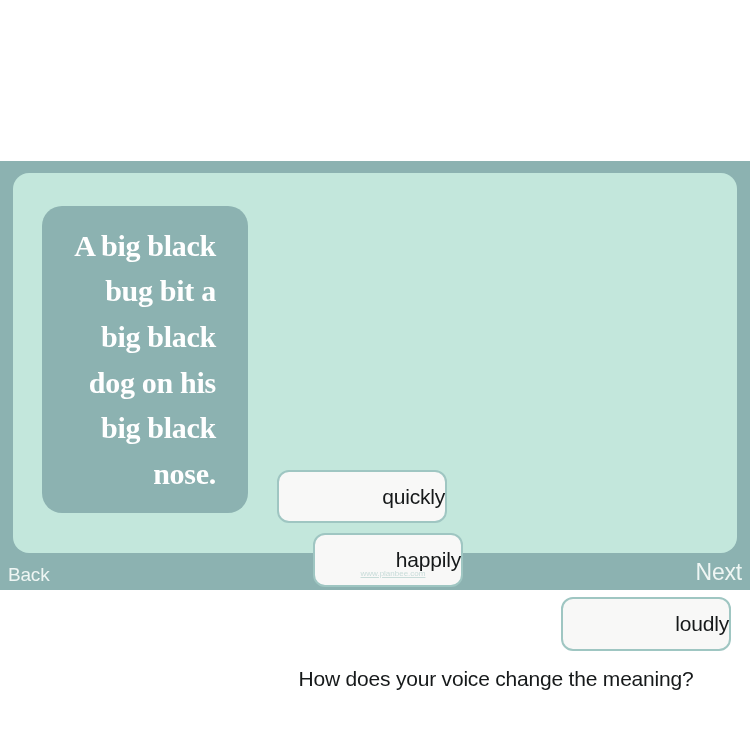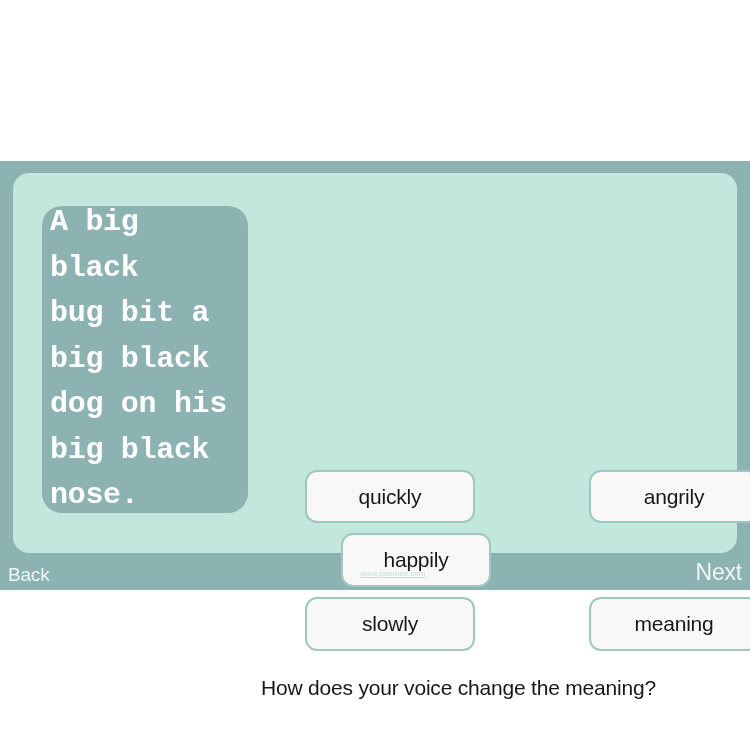--- a/index.html
+++ b/index.html
@@ -58,24 +58,24 @@
     display: flex;
     align-items: center;
     justify-content: center;
     padding: 6px 8px;
   }
   #twister-text {
     color: #ffffff;
     font-size: 30px;
     line-height: 1.52;
     font-weight: bold;
-    text-align: left;
+    text-align: right;
     letter-spacing: -0.3px;
     white-space: pre-line;
-    font-family: Liberation Mono, monospace;
+    font-family: Liberation Serif, serif;
   }
 
   
   #right-col {
     position: absolute;
     left: 248px;
     top: 20px;
     width: 465px;
     height: 350px;
   }
@@ -95,45 +95,44 @@
 
   
   .word-card {
     position: absolute;
     background: #F8F8F7;
     border: 2px solid #9FC6C2;
     border-radius: 12px;
     box-sizing: border-box;
     display: flex;
     align-items: center;
-    justify-content: center;
+    justify-content: flex-end;
     font-size: 21px;
     color: #16191a;
     letter-spacing: -0.2px;
     font-family: "Liberation Sans", sans-serif;
-    margin-left: 28px;
   }
 
   #card-quickly { left: 16px;  top: 277px; width: 170px; height: 53px; }
   #card-angrily { left: 300px; top: 277px; width: 170px; height: 53px; }
   #card-happily { left: 52px;  top: 340px; width: 150px; height: 54px; }
   #card-loudly  { left: 232px; top: 340px; width: 170px; height: 54px; }
   #card-slowly  { left: 16px;  top: 404px; width: 170px; height: 54px; }
   #card-quietly { left: 300px; top: 404px; width: 170px; height: 54px; }
 
   #sub-question {
     position: absolute;
     left: 0;
     top: 474px;
     width: 470px;
+    text-align: center;
     font-size: 21px;
     color: #16191a;
     letter-spacing: -0.2px;
     font-family: "Liberation Sans", sans-serif;
-    margin-top: 9px;
   }
 
   
   #nav-back {
     position: absolute;
     left: 8px;
     bottom: 4px;
     font-size: 19px;
     color: #EFF6F4;
     letter-spacing: -0.2px;
@@ -180,35 +179,29 @@
 nose.</div>
       </div>
 
       <div id="right-col">
 
 
         <div class="word-card" id="card-quickly">
           <span>quickly</span>
         </div>
 
-        <div class="word-card" id="card-angrily">
-          <span>angrily</span>
-        </div>
 
         <div class="word-card" id="card-happily">
           <span>happily</span>
         </div>
 
 
-        <div class="word-card" id="card-slowly">
-          <span>slowly</span>
-        </div>
 
         <div class="word-card" id="card-quietly">
-          <span>meaning</span>
+          <span>loudly</span>
         </div>
 
         <div id="sub-question">How does your voice change the meaning?</div>
 
       </div>
     </div>
 
     <div id="nav-back">Back</div>
 
     <div id="nav-next">Next</div>

